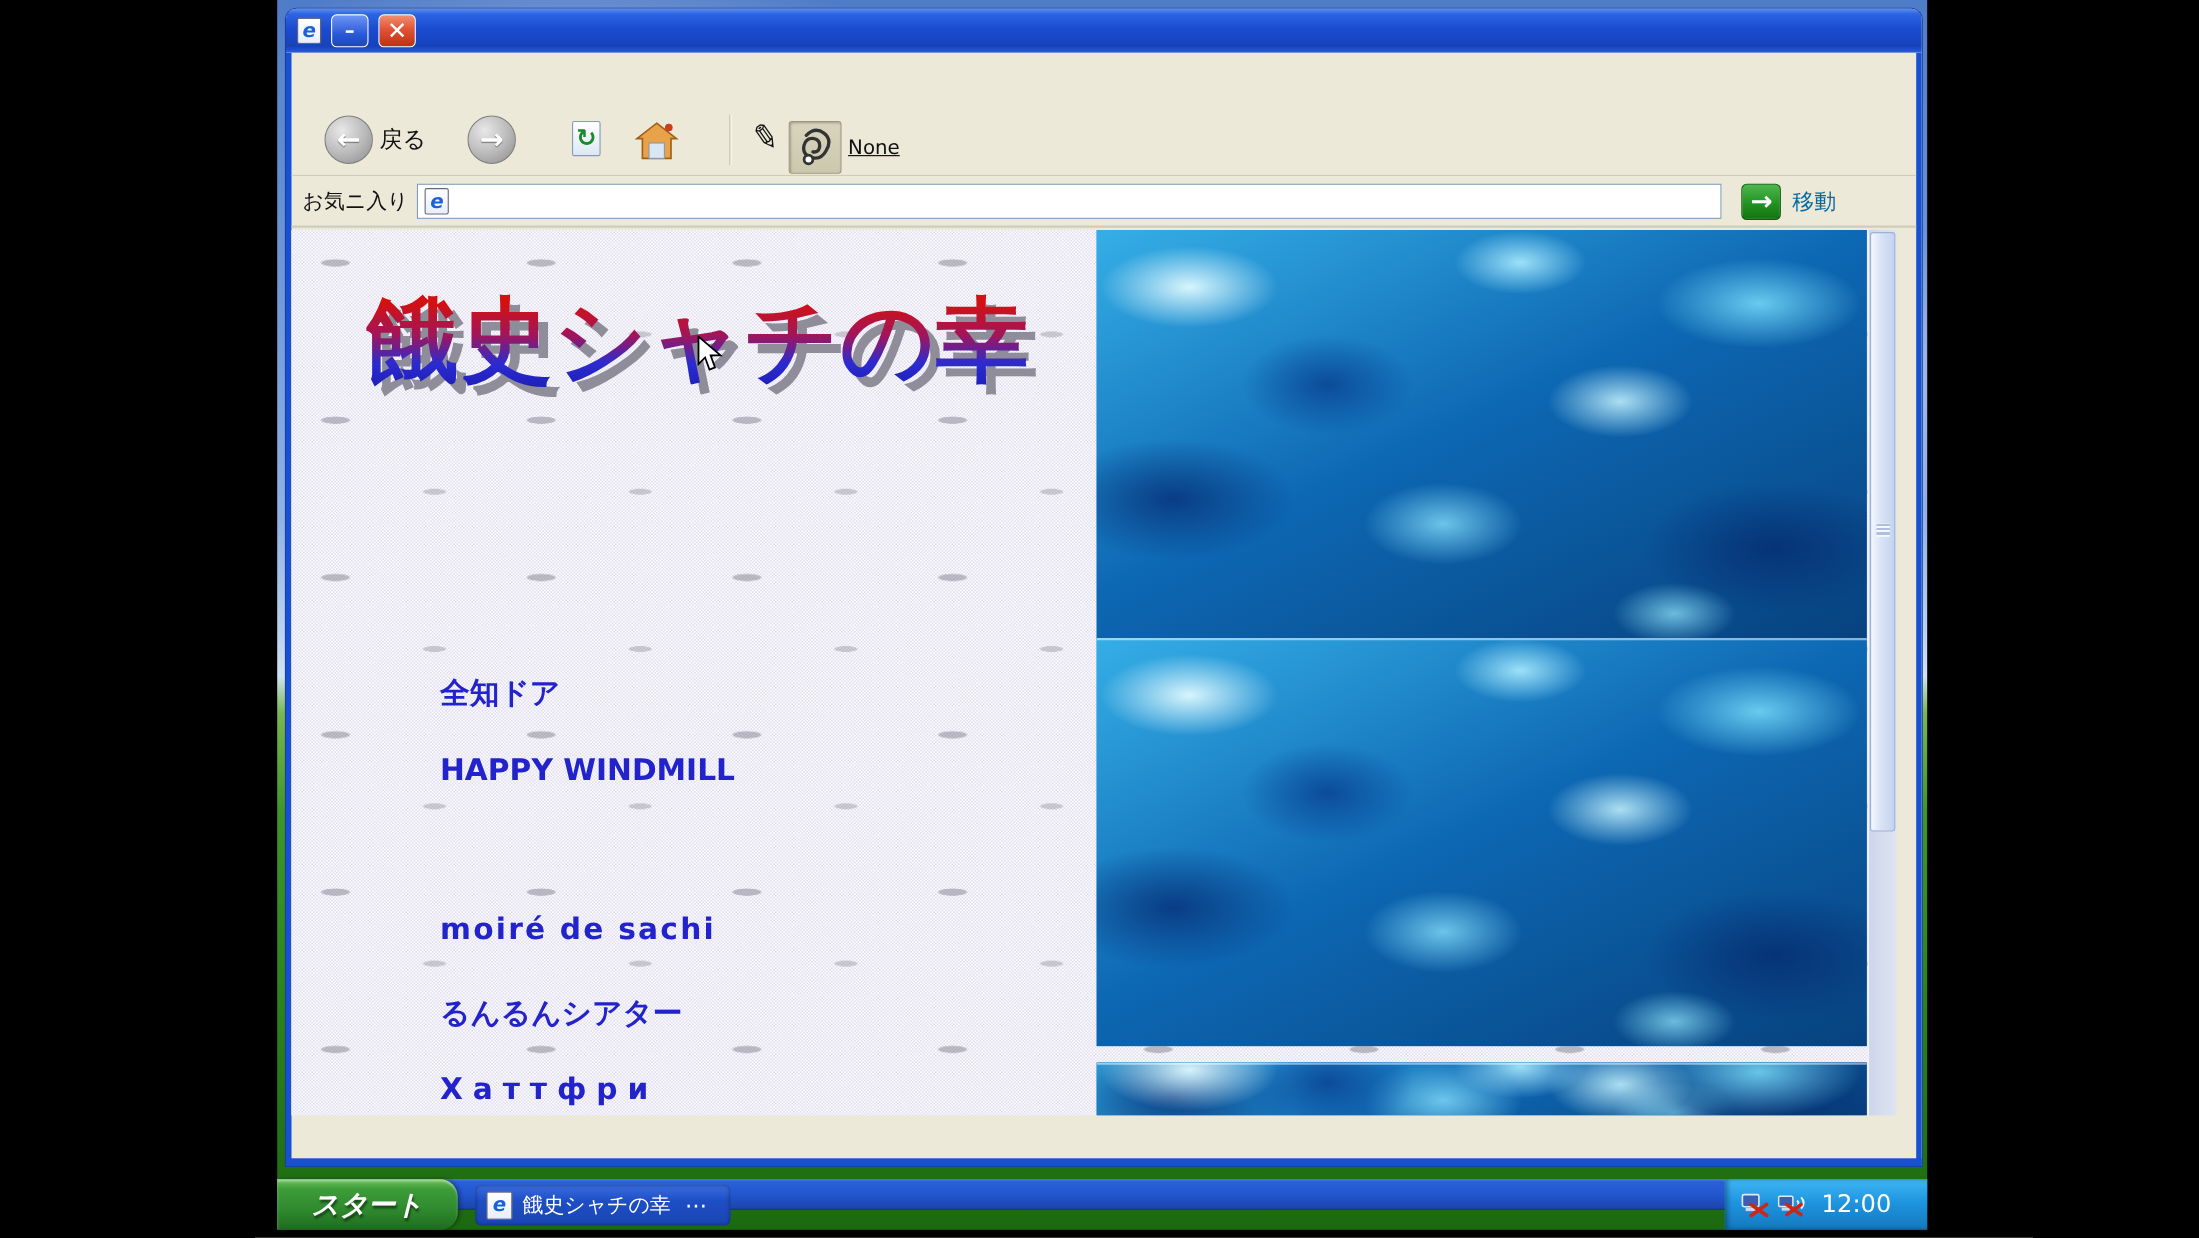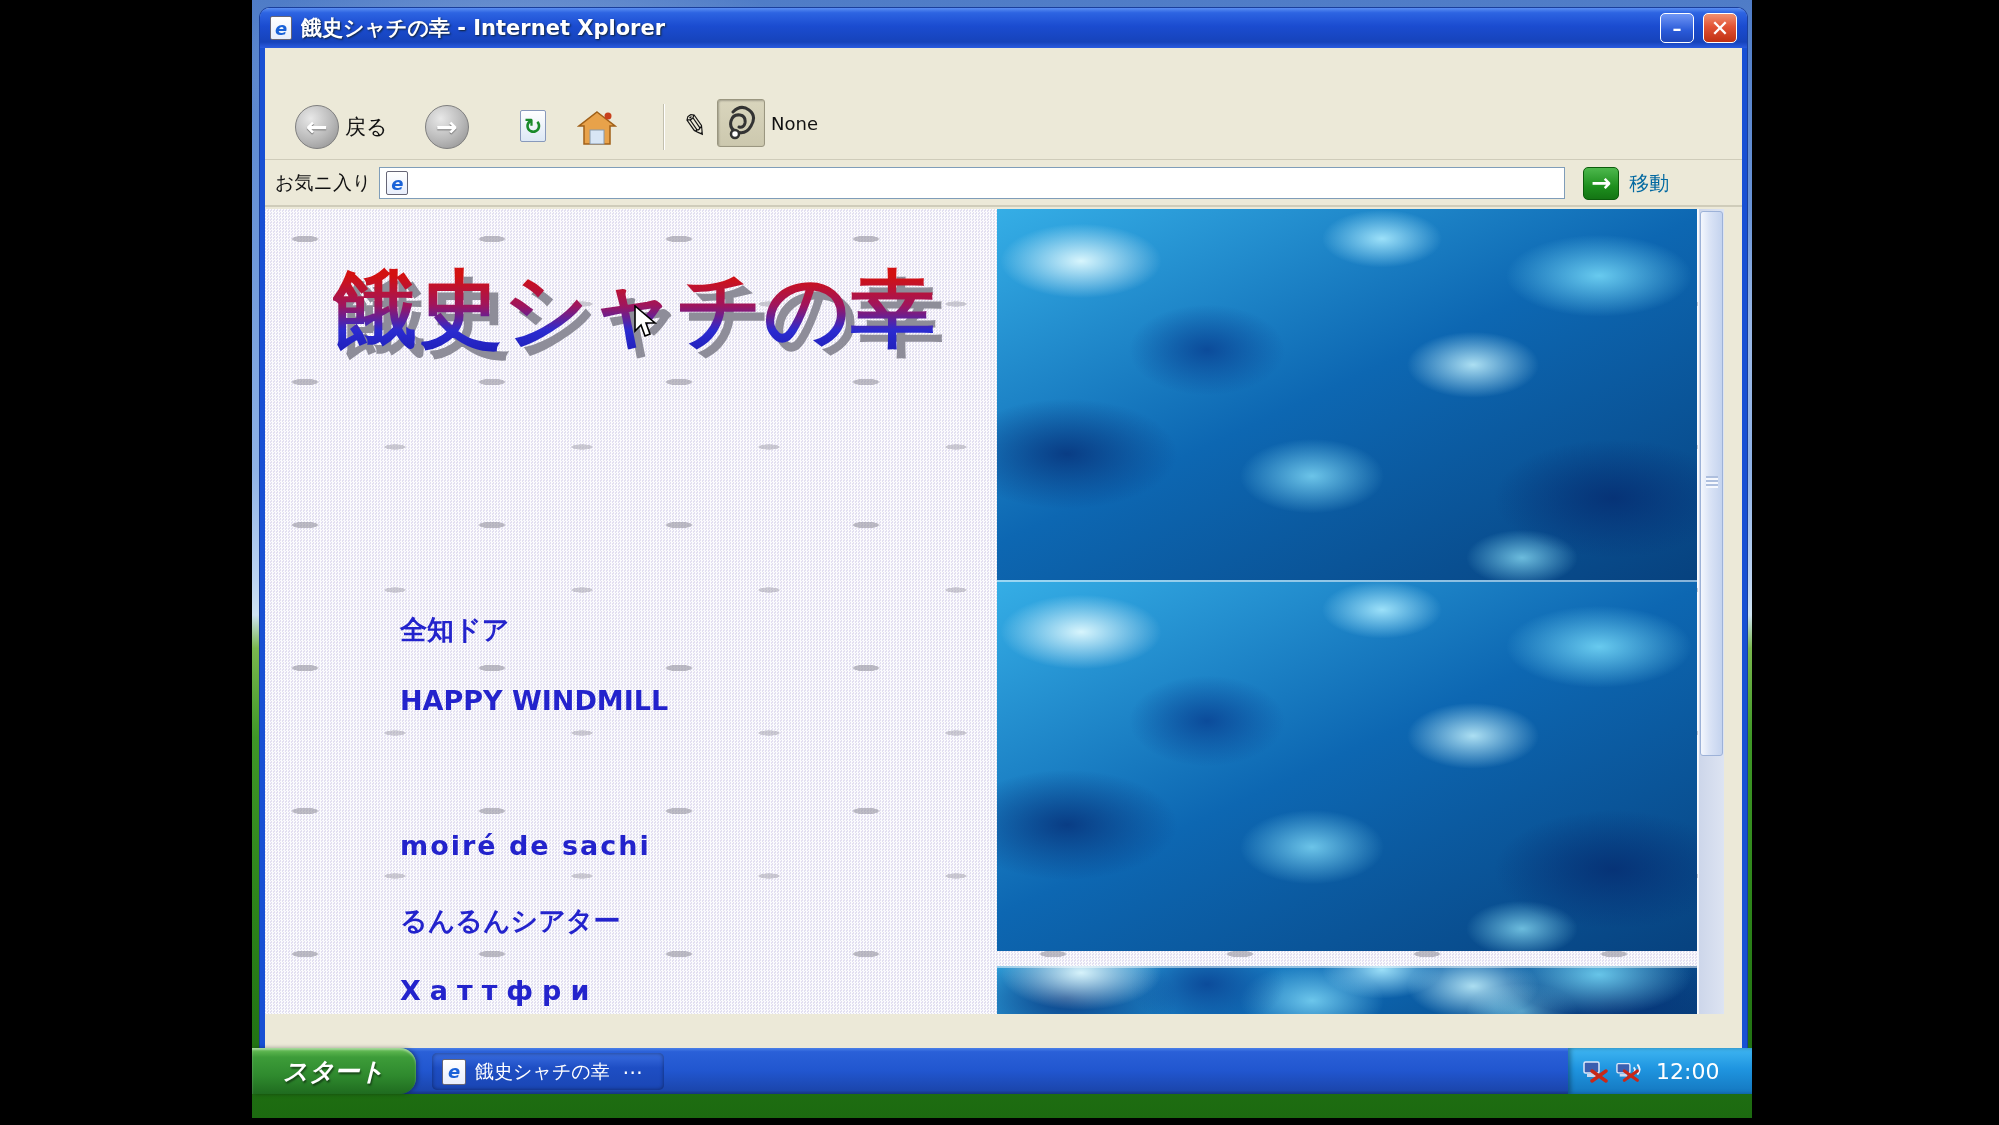--- a/index.html
+++ b/index.html
@@ -10,21 +10,21 @@
   #desktop { position:absolute; left:252px; top:0; width:1500px; height:1118px;
     background:
       radial-gradient(ellipse 420px 160px at 18% 6%, rgba(255,255,255,.28), transparent 70%),
       radial-gradient(ellipse 500px 190px at 92% 30%, rgba(255,255,255,.33), transparent 70%),
       radial-gradient(ellipse 600px 220px at 70% 62%, rgba(255,255,255,.30), transparent 70%),
       linear-gradient(180deg,#4f7cc7 0%,#6d97d9 22%,#8fb2e6 42%,#bdd4f2 52%,
                       #cfe3f2 55%,#7ab74e 58%,#3f9727 66%,#2e851b 80%,#1c6a10 100%);
   }
 
   
-  #taskbar { position:absolute; left:252px; top:1048px; width:1500px; height:46px;
+  #taskbar { position:absolute; left:252px; top:1072px; width:1500px; height:28px;
     background:linear-gradient(180deg,#4a80e8 0%,#2a60d8 8%,#2156cf 50%,#1b46ad 92%,#15357f 100%); }
   #start-btn { position:absolute; left:0; top:0; width:164px; height:46px;
     background:linear-gradient(180deg,#6cc25a 0%,#3d9c39 20%,#2f8a2e 60%,#1f6b1f 100%);
     border-radius:0 16px 16px 0; box-shadow:inset 0 2px 2px rgba(255,255,255,.4), 2px 0 4px rgba(0,0,0,.35);
     color:#fff; font-size:25px; font-weight:bold; font-style:italic;
     display:flex; align-items:center; justify-content:center; text-shadow:1px 2px 2px rgba(0,0,0,.5);
     cursor:default; }
   #task-item { position:absolute; left:180px; top:5px; width:232px; height:37px;
     background:linear-gradient(180deg,#3a6de0 0%,#1e4ec4 40%,#1a46b4 100%);
     border-radius:5px; box-shadow:inset 0 0 4px rgba(0,0,0,.45);
@@ -165,21 +165,20 @@
 </style>
 </head>
 <body>
 
 <div id="desktop"></div>
 
 <div id="win">
 
   <div id="titlebar">
     <div class="mini-ie">e</div>
-    <div class="title">餓史シャチの幸 - Internet Xplorer</div>
     <div class="winbtn" id="btn-min">–</div>
     <div class="winbtn" id="btn-close">✕</div>
   </div>
 
   <div id="winbody">
 
 
     <div id="toolbar">
       <div class="tool" style="left:30px; top:9px;">
         <div class="circle-btn">←</div>
@@ -197,21 +196,21 @@
             <polygon points="20,2 38,16 33,16 33,34 7,34 7,16 2,16" fill="#e8a24a" stroke="#a06018" stroke-width="1.5"></polygon>
             <rect x="13" y="20" width="14" height="14" fill="#d8e6f5" stroke="#8899aa"></rect>
             <circle cx="31" cy="6" r="3.5" fill="#c8401c"></circle>
           </svg>
         </span>
       </div>
       <div class="sep" style="left:398px;"></div>
       <div class="tool" style="left:418px; top:12px; font-size:30px;">
         <span style="transform:rotate(10deg); color:#111;">✎</span>
       </div>
-      <div class="tool" style="left:452px; top:3px;">
+      <div class="tool" style="left:452px; top:14px;text-decoration:underline;">
         <div class="pressed-box">
           <svg width="36" height="38" viewBox="0 0 36 38">
             <path d="M10 8 q8-8 16-2 q8 6 2 16 q-5 9-14 6 q-8-3-6-11 q2-7 9-6 q6 1 5 8 q-1 5-6 4" fill="none" stroke="#333" stroke-width="3" stroke-linecap="round"></path>
             <circle cx="12" cy="30" r="4" fill="#fff" stroke="#333" stroke-width="2.5"></circle>
           </svg>
         </div>
         <span class="tool-label" style="font-size:18px;">None</span>
       </div>
     </div>
 

